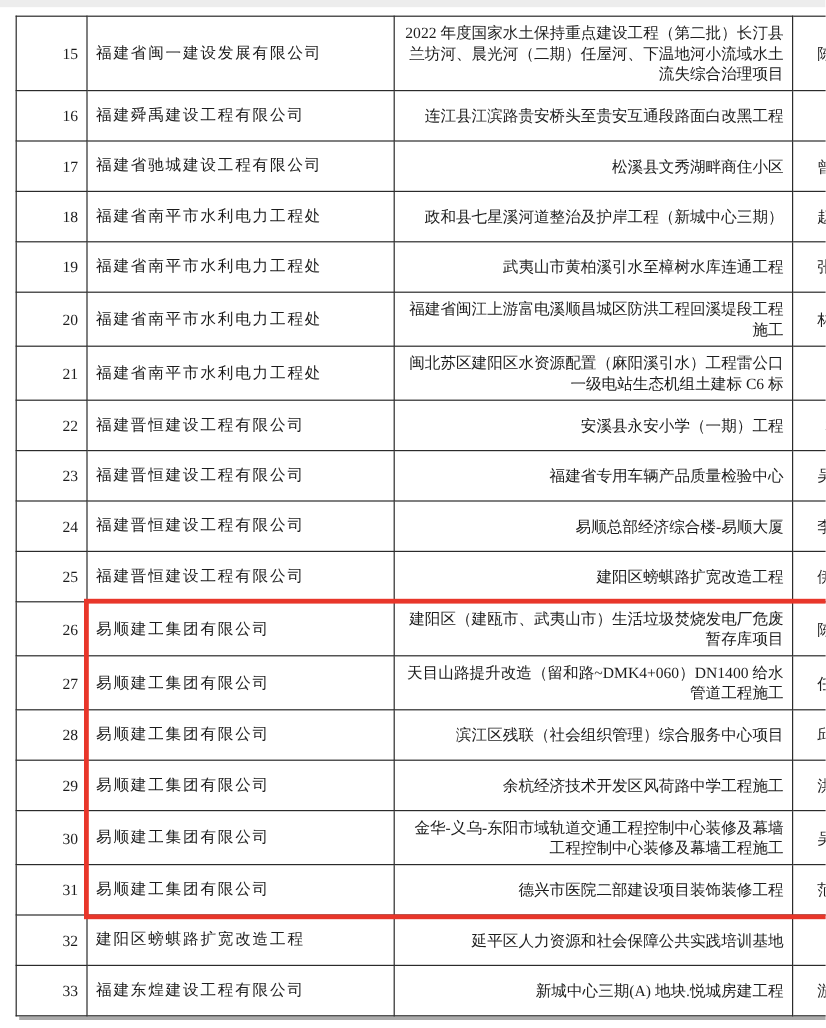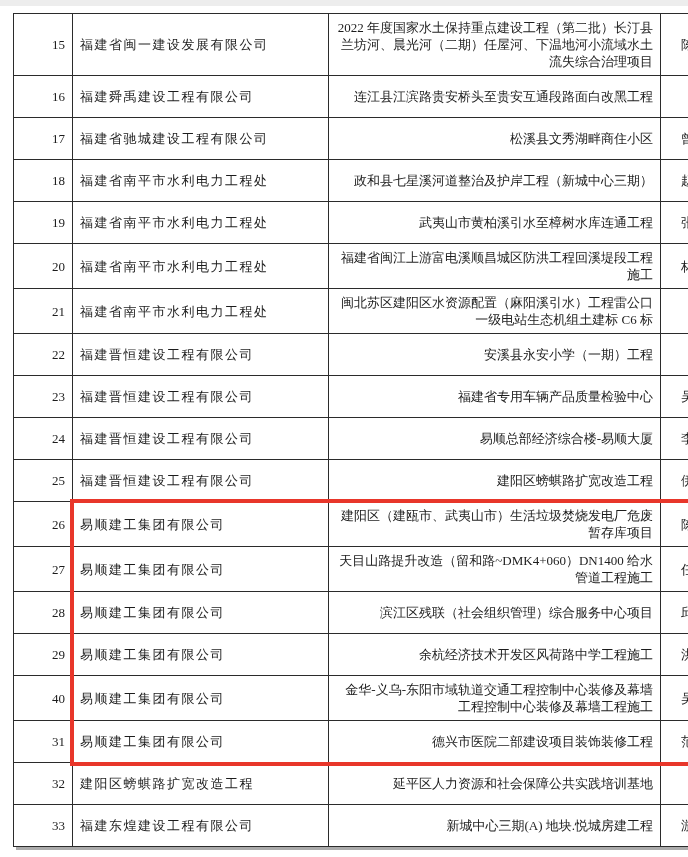--- a/index.html
+++ b/index.html
@@ -39,20 +39,21 @@
     width:44px;
     text-align:right;
     font-size:12.5px;
     padding:5px 2px;
   }
   td.c-company{
     width:241px;
     text-align:left;
     letter-spacing:1.5px;
     padding-left:10px;
+    font-family:Liberation Mono, monospace;
   }
   td.c-project{
     width:317px;
     text-align:right;
   }
   td.c-person{
     width:68px;
     text-align:center;
     padding:5px 2px;
     letter-spacing:1px;
@@ -156,21 +157,21 @@
     <td class="c-project">滨江区残联（社会组织管理）综合服务中心项目</td>
     <td class="c-person">邱晓花</td>
   </tr>
         <tr class="hl">
     <td class="c-no">29</td>
     <td class="c-company">易顺建工集团有限公司</td>
     <td class="c-project">余杭经济技术开发区风荷路中学工程施工</td>
     <td class="c-person">洪宝佳</td>
   </tr>
         <tr class="hl">
-    <td class="c-no">40</td>
+    <td class="c-no">30</td>
     <td class="c-company">易顺建工集团有限公司</td>
     <td class="c-project">金华-义乌-东阳市域轨道交通工程控制中心装修及幕墙工程控制中心装修及幕墙工程施工</td>
     <td class="c-person">吴积灵</td>
   </tr>
         <tr class="hl">
     <td class="c-no">31</td>
     <td class="c-company">易顺建工集团有限公司</td>
     <td class="c-project">德兴市医院二部建设项目装饰装修工程</td>
     <td class="c-person">范良勇</td>
   </tr>

